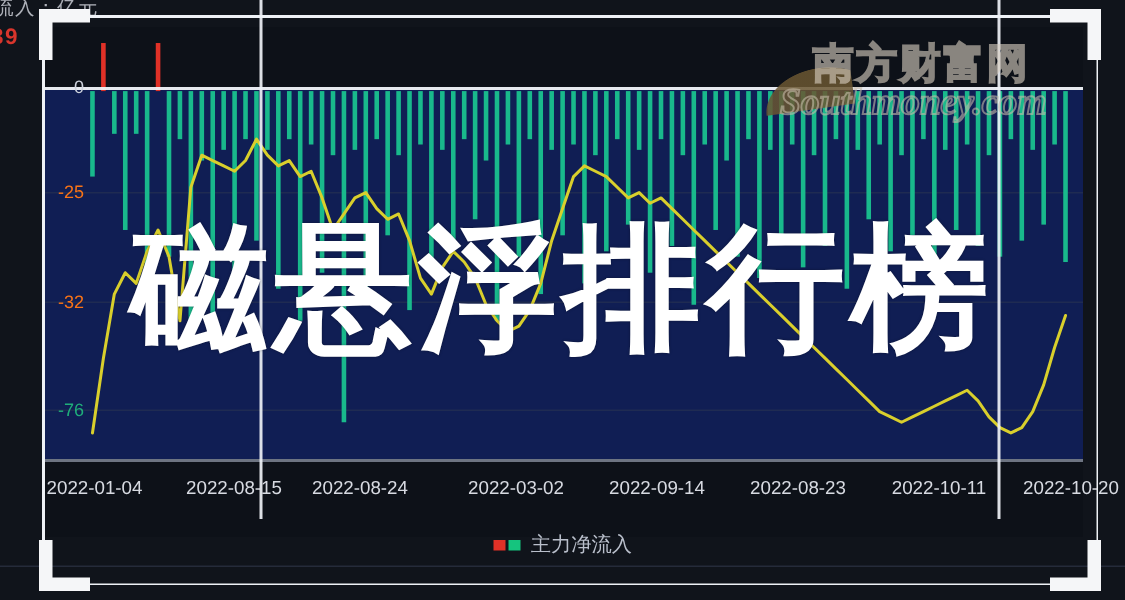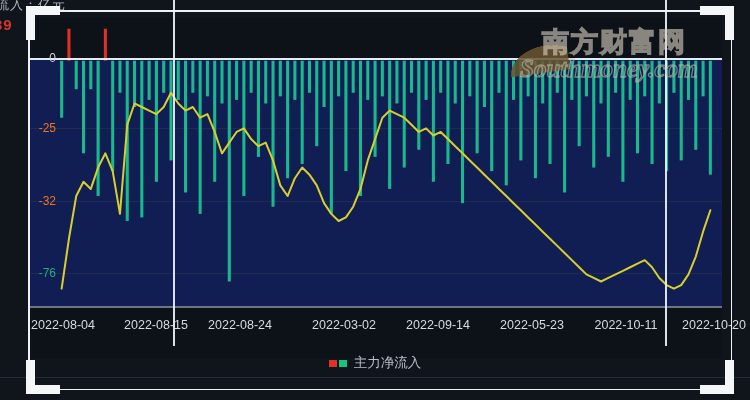--- a/index.html
+++ b/index.html
@@ -204,26 +204,26 @@
     </div>
 
     <div class="yaxis">
       <div class="ytick zero" style="top:40px">0</div>
       <div class="ytick cy" style="top:110px">-25</div>
       <div class="ytick cy" style="top:183px">-32</div>
       <div class="ytick gn" style="top:255px">-76</div>
     </div>
 
     <div class="xaxis">
-      <div class="xtick" style="left:35px">2022-08-04</div>
+      <div class="xtick" style="left:35px">2022-01-04</div>
       <div class="xtick" style="left:128px">2022-08-15</div>
       <div class="xtick" style="left:212px">2022-08-24</div>
       <div class="xtick" style="left:316px">2022-03-02</div>
       <div class="xtick" style="left:410px">2022-09-14</div>
-      <div class="xtick" style="left:504px">2022-05-23</div>
+      <div class="xtick" style="left:504px">2022-08-23</div>
       <div class="xtick" style="left:598px">2022-10-11</div>
       <div class="xtick" style="left:686px">2022-10-20</div>
     </div>
 
     <div class="legend">
       <div class="lgitem">
         <span class="sw">
             <i class="a"></i>
             <i class="b"></i>
           </span>
@@ -236,20 +236,23 @@
   </div>
 
   <div class="botstrip"></div>
 
   <div class="wm">
     <div class="swoosh"></div>
     <div class="cn">南方财富网</div>
     <div class="en">Southmoney.com</div>
   </div>
 
+  <div class="bigtitle">
+    <span>磁悬浮排行榜</span>
+  </div>
 
   <div class="croprail cr-top"></div>
   <div class="croprail cr-bot"></div>
   <div class="croprail cr-left"></div>
   <div class="croprail cr-right"></div>
 
   <div class="handle h-tl">
       <i class="v"></i>
       <i class="h"></i>
     </div>

